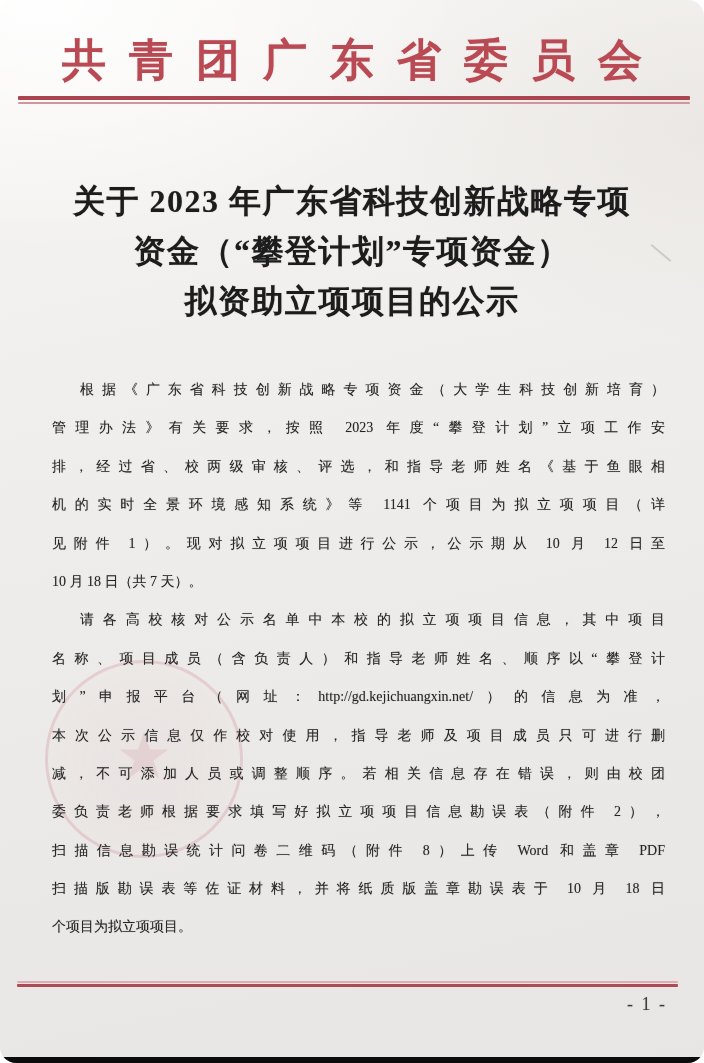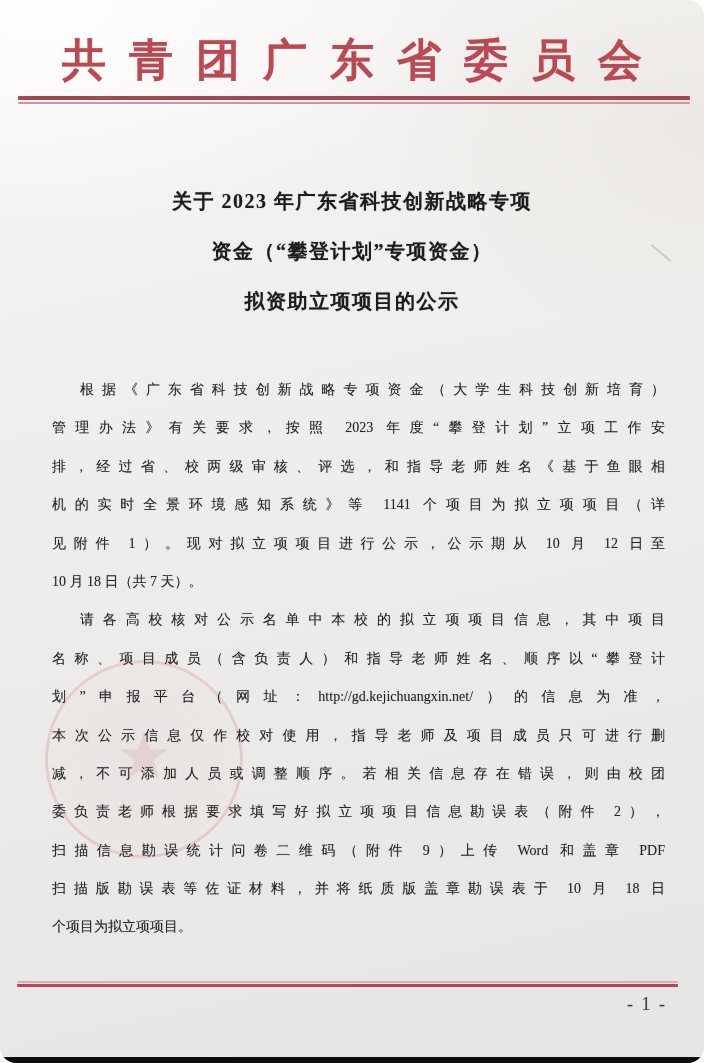--- a/index.html
+++ b/index.html
@@ -32,21 +32,21 @@
   }
   .rule-wrap { position: absolute; top: 96px; left: 18px; right: 14px; }
   .rule-thick { height: 4px; background: #a8454f; border-radius: 1px; }
   .rule-thin  { height: 2px; background: #cf979d; margin-top: 2px; border-radius: 1px; }
 
   
   .title {
     position: absolute;
     top: 176px; left: 0; right: 0;
     text-align: center;
-    font-size: 20px;
+    font-size: 32px;
     font-weight: 700;
     color: #1c1c1c;
     line-height: 50px;
     letter-spacing: 1.5px;
     text-shadow: 0 0 1px rgba(30,30,30,0.4);
   }
 
   
   .body {
     position: absolute;
@@ -145,21 +145,21 @@
     <div class="line">机的实时全景环境感知系统》等 1141 个项目为拟立项项目（详</div>
     <div class="line">见附件 1）。现对拟立项项目进行公示，公示期从 10 月 12 日至</div>
     <div class="line last">10 月 18 日（共 7 天）。</div>
 
     <div class="line indent">请各高校核对公示名单中本校的拟立项项目信息，其中项目</div>
     <div class="line">名称、项目成员（含负责人）和指导老师姓名、顺序以“攀登计</div>
     <div class="line">划”申报平台（网址：http://gd.kejichuangxin.net/）的信息为准，</div>
     <div class="line">本次公示信息仅作校对使用，指导老师及项目成员只可进行删</div>
     <div class="line">减，不可添加人员或调整顺序。若相关信息存在错误，则由校团</div>
     <div class="line">委负责老师根据要求填写好拟立项项目信息勘误表（附件 2），</div>
-    <div class="line">扫描信息勘误统计问卷二维码（附件 9）上传 Word 和盖章 PDF</div>
+    <div class="line">扫描信息勘误统计问卷二维码（附件 8）上传 Word 和盖章 PDF</div>
     <div class="line">扫描版勘误表等佐证材料，并将纸质版盖章勘误表于 10 月 18 日</div>
     <div class="line last">个项目为拟立项项目。</div>
   </div>
 
   <div class="footer-rule">
     <div class="footer-rule-light"></div>
     <div class="footer-rule-dark"></div>
   </div>
 
   <div class="page-number">- 1 -</div>

